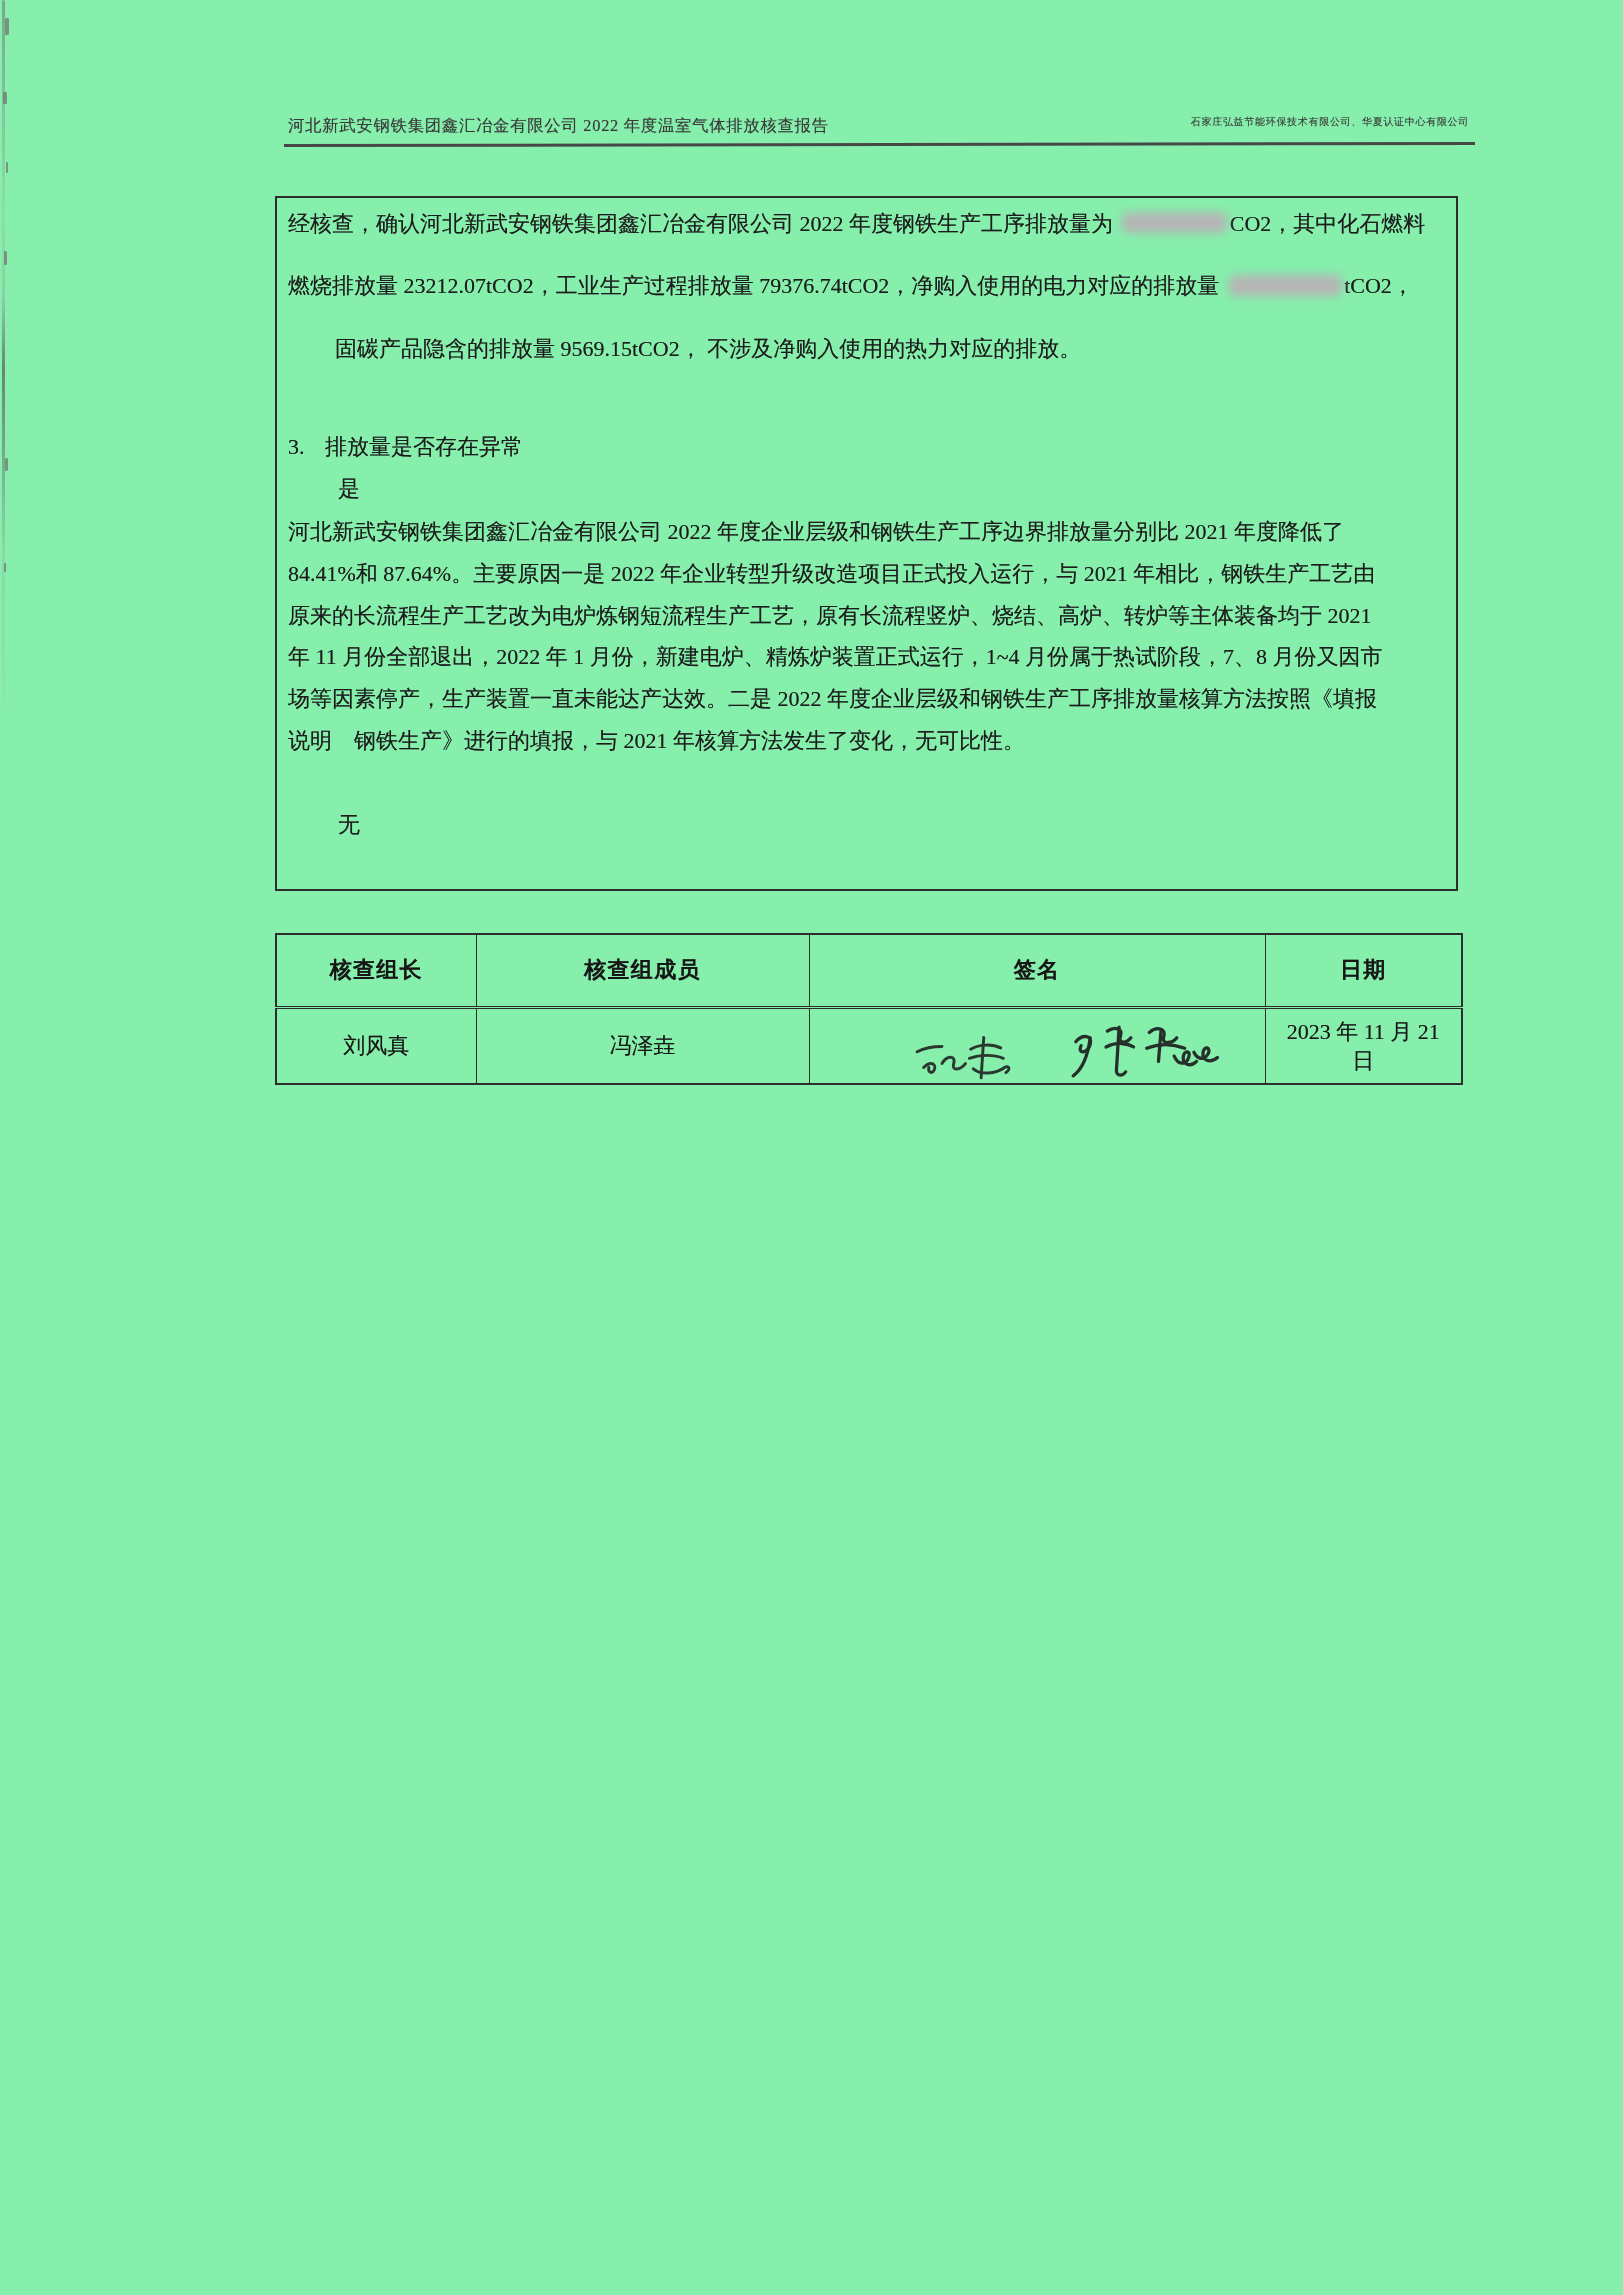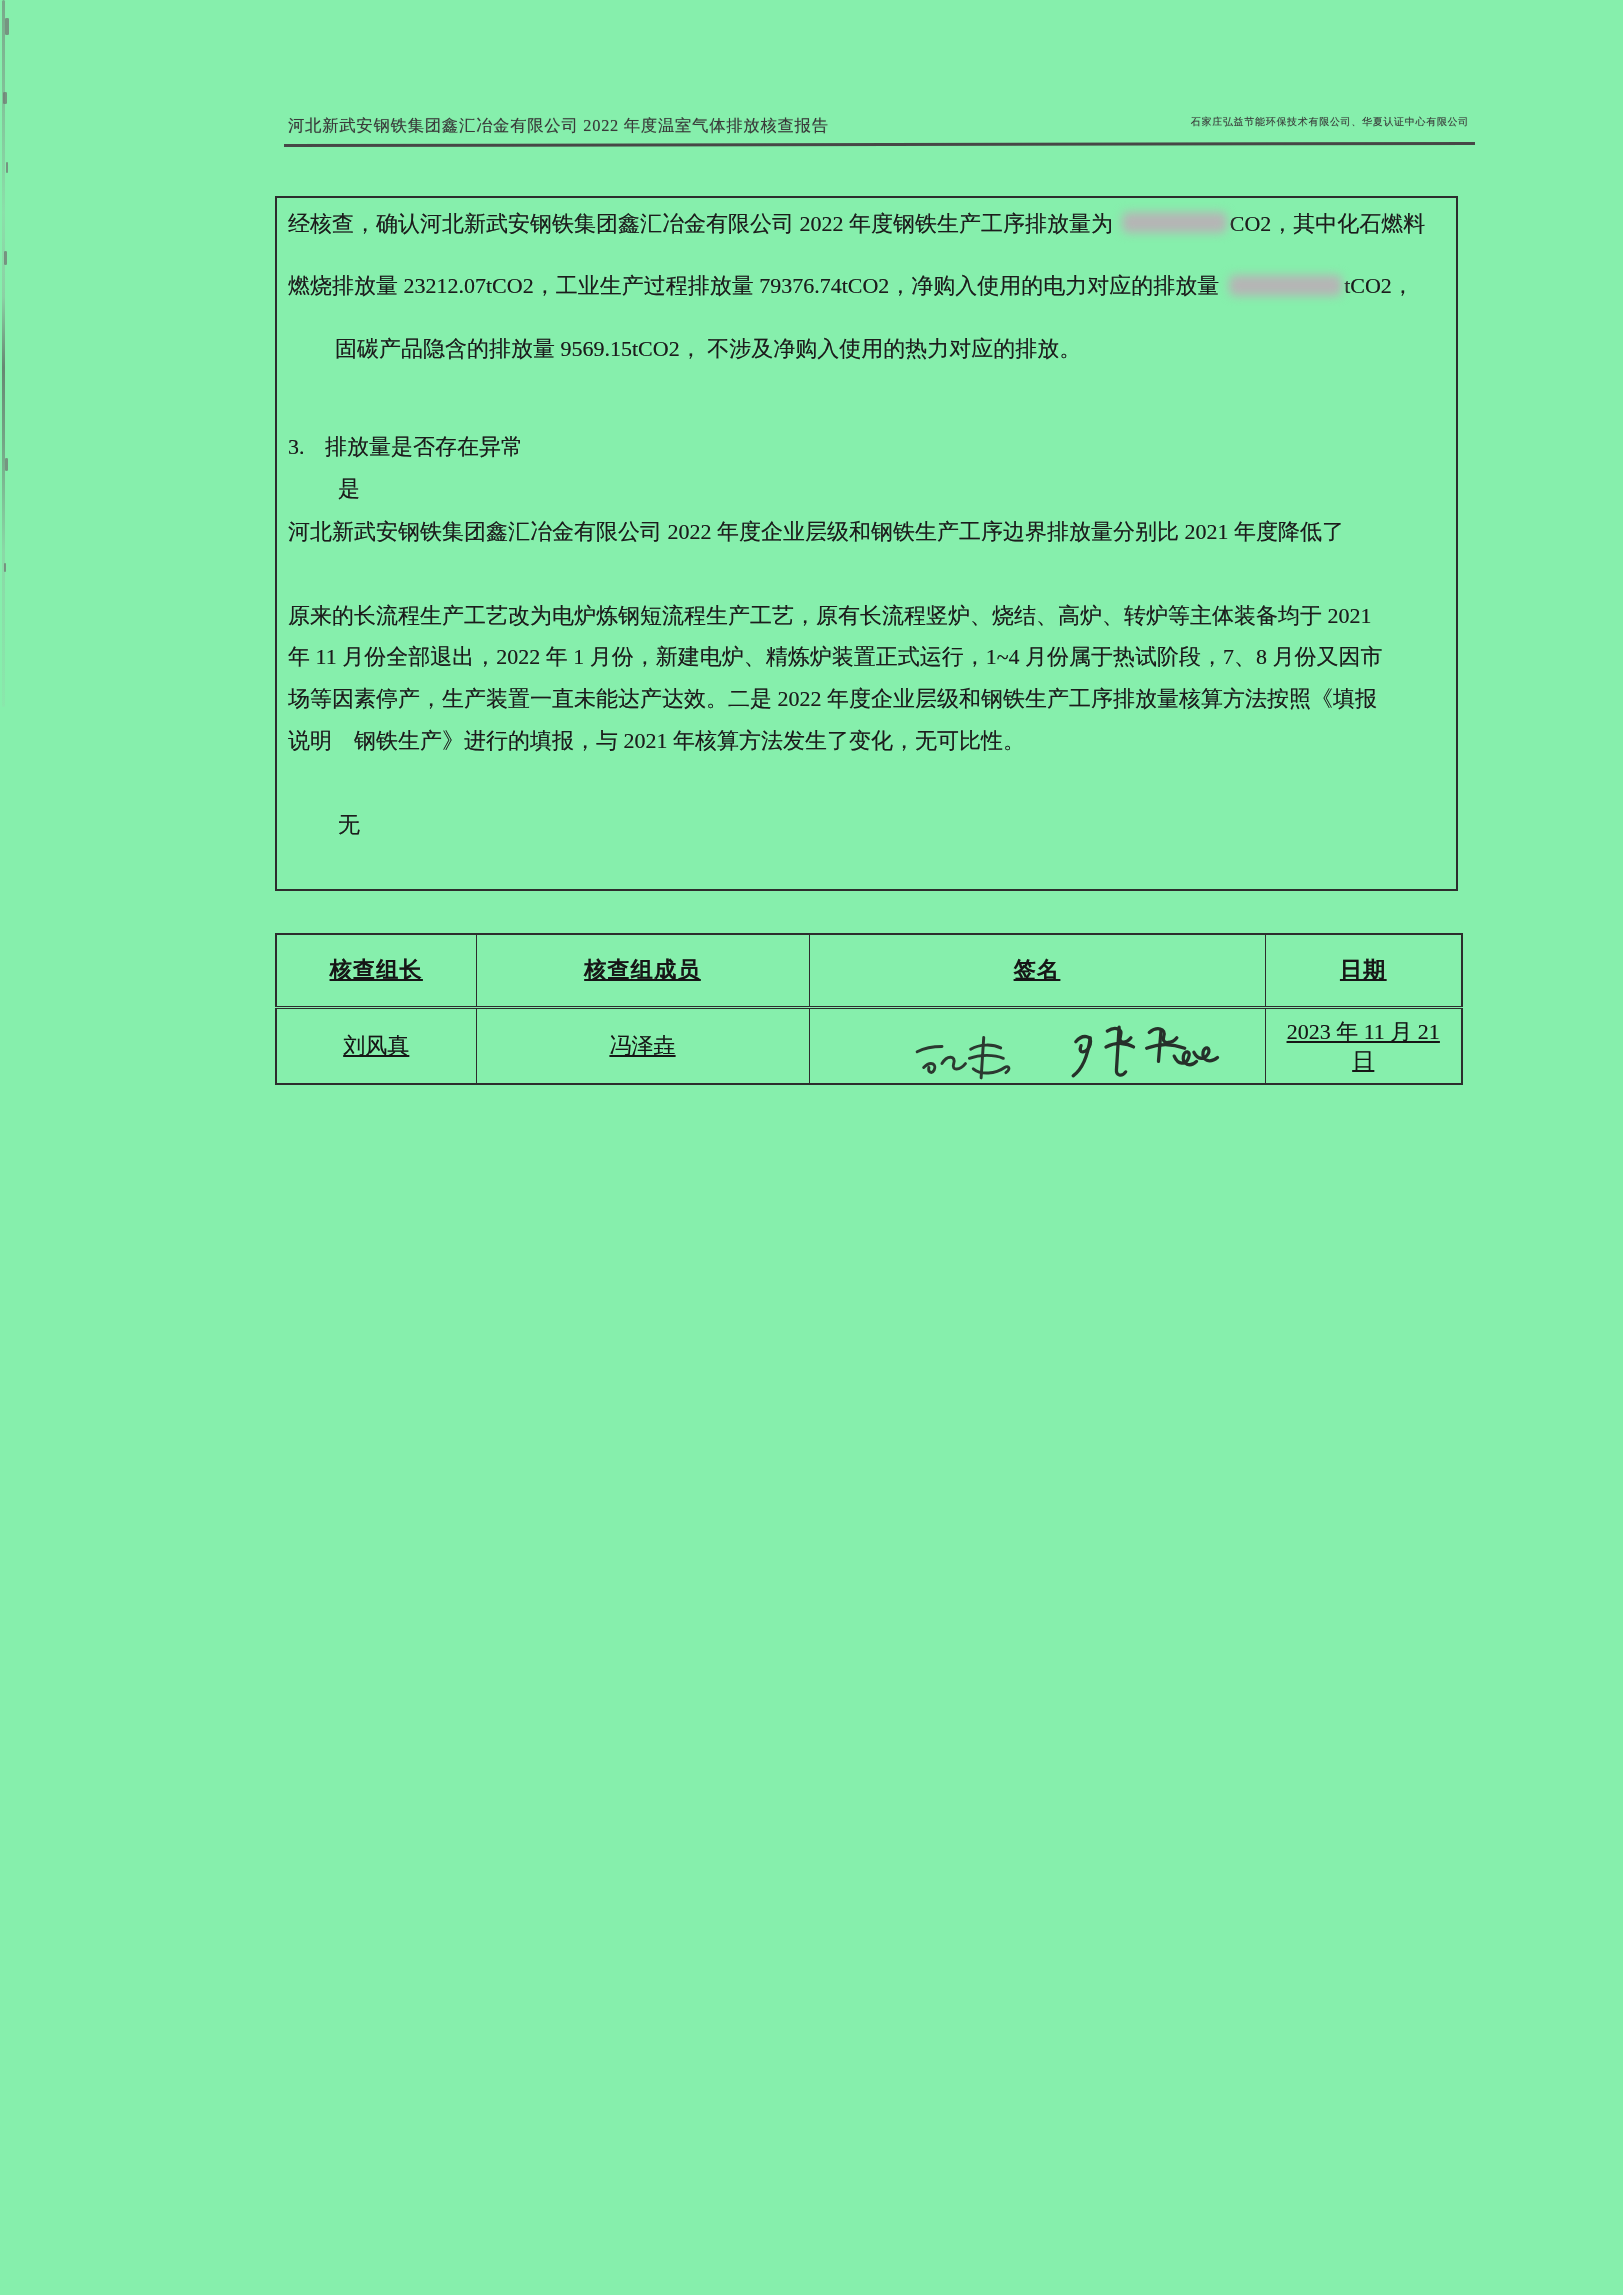--- a/index.html
+++ b/index.html
@@ -66,21 +66,21 @@
   .stable{
     position:absolute;left:275px;top:933px;width:1185px;
     border-collapse:collapse;table-layout:fixed;
     font-size:22px;color:#161616;
     text-shadow:0 0 0.4px rgba(30,30,30,.5);
   }
   .stable td,.stable th{
     border:1.3px solid #2d2d2d;text-align:center;vertical-align:middle;
     padding:0;font-weight:normal;
   }
-  .stable{border:2px solid #2d2d2d;text-decoration:underline;}
+  .stable{border:2px solid #2d2d2d;}
   .stable tr.hdr{height:73px;}
   .stable tr.body-row{height:77px;}
   .stable tr.hdr th{border-bottom:3.3px double #2d2d2d;border-top:2px solid #2d2d2d;font-weight:600;letter-spacing:1.3px;}
   .sig-cell{position:relative;}
   .sig-cell svg{position:absolute;}
   .date-cell span{display:block;line-height:29px;}
 </style>
 </head>
 <body>
 
@@ -109,20 +109,21 @@
     </div>
 
     <div class="bline" style="top:136px;margin-left:47px;">固碳产品隐含的排放量 9569.15tCO2， 不涉及净购入使用的热力对应的排放。</div>
 
     <div class="bline" style="top:234px;">
       <span class="bnum">3.</span><span>排放量是否存在异常</span>
     </div>
     <div class="bline indent" style="top:276px;">是</div>
 
     <div class="bline" style="top:319px;">河北新武安钢铁集团鑫汇冶金有限公司 2022 年度企业层级和钢铁生产工序边界排放量分别比 2021 年度降低了</div>
+    <div class="bline" style="top:361px;">84.41%和 87.64%。主要原因一是 2022 年企业转型升级改造项目正式投入运行，与 2021 年相比，钢铁生产工艺由</div>
     <div class="bline" style="top:403px;">原来的长流程生产工艺改为电炉炼钢短流程生产工艺，原有长流程竖炉、烧结、高炉、转炉等主体装备均于 2021</div>
     <div class="bline" style="top:444px;">年 11 月份全部退出，2022 年 1 月份，新建电炉、精炼炉装置正式运行，1~4 月份属于热试阶段，7、8 月份又因市</div>
     <div class="bline" style="top:486px;">场等因素停产，生产装置一直未能达产达效。二是 2022 年度企业层级和钢铁生产工序排放量核算方法按照《填报</div>
     <div class="bline" style="top:528px;">说明　钢铁生产》进行的填报，与 2021 年核算方法发生了变化，无可比性。</div>
 
     <div class="bline indent" style="top:612px;">无</div>
   </div>
 
   <table class="stable">
     <colgroup>

